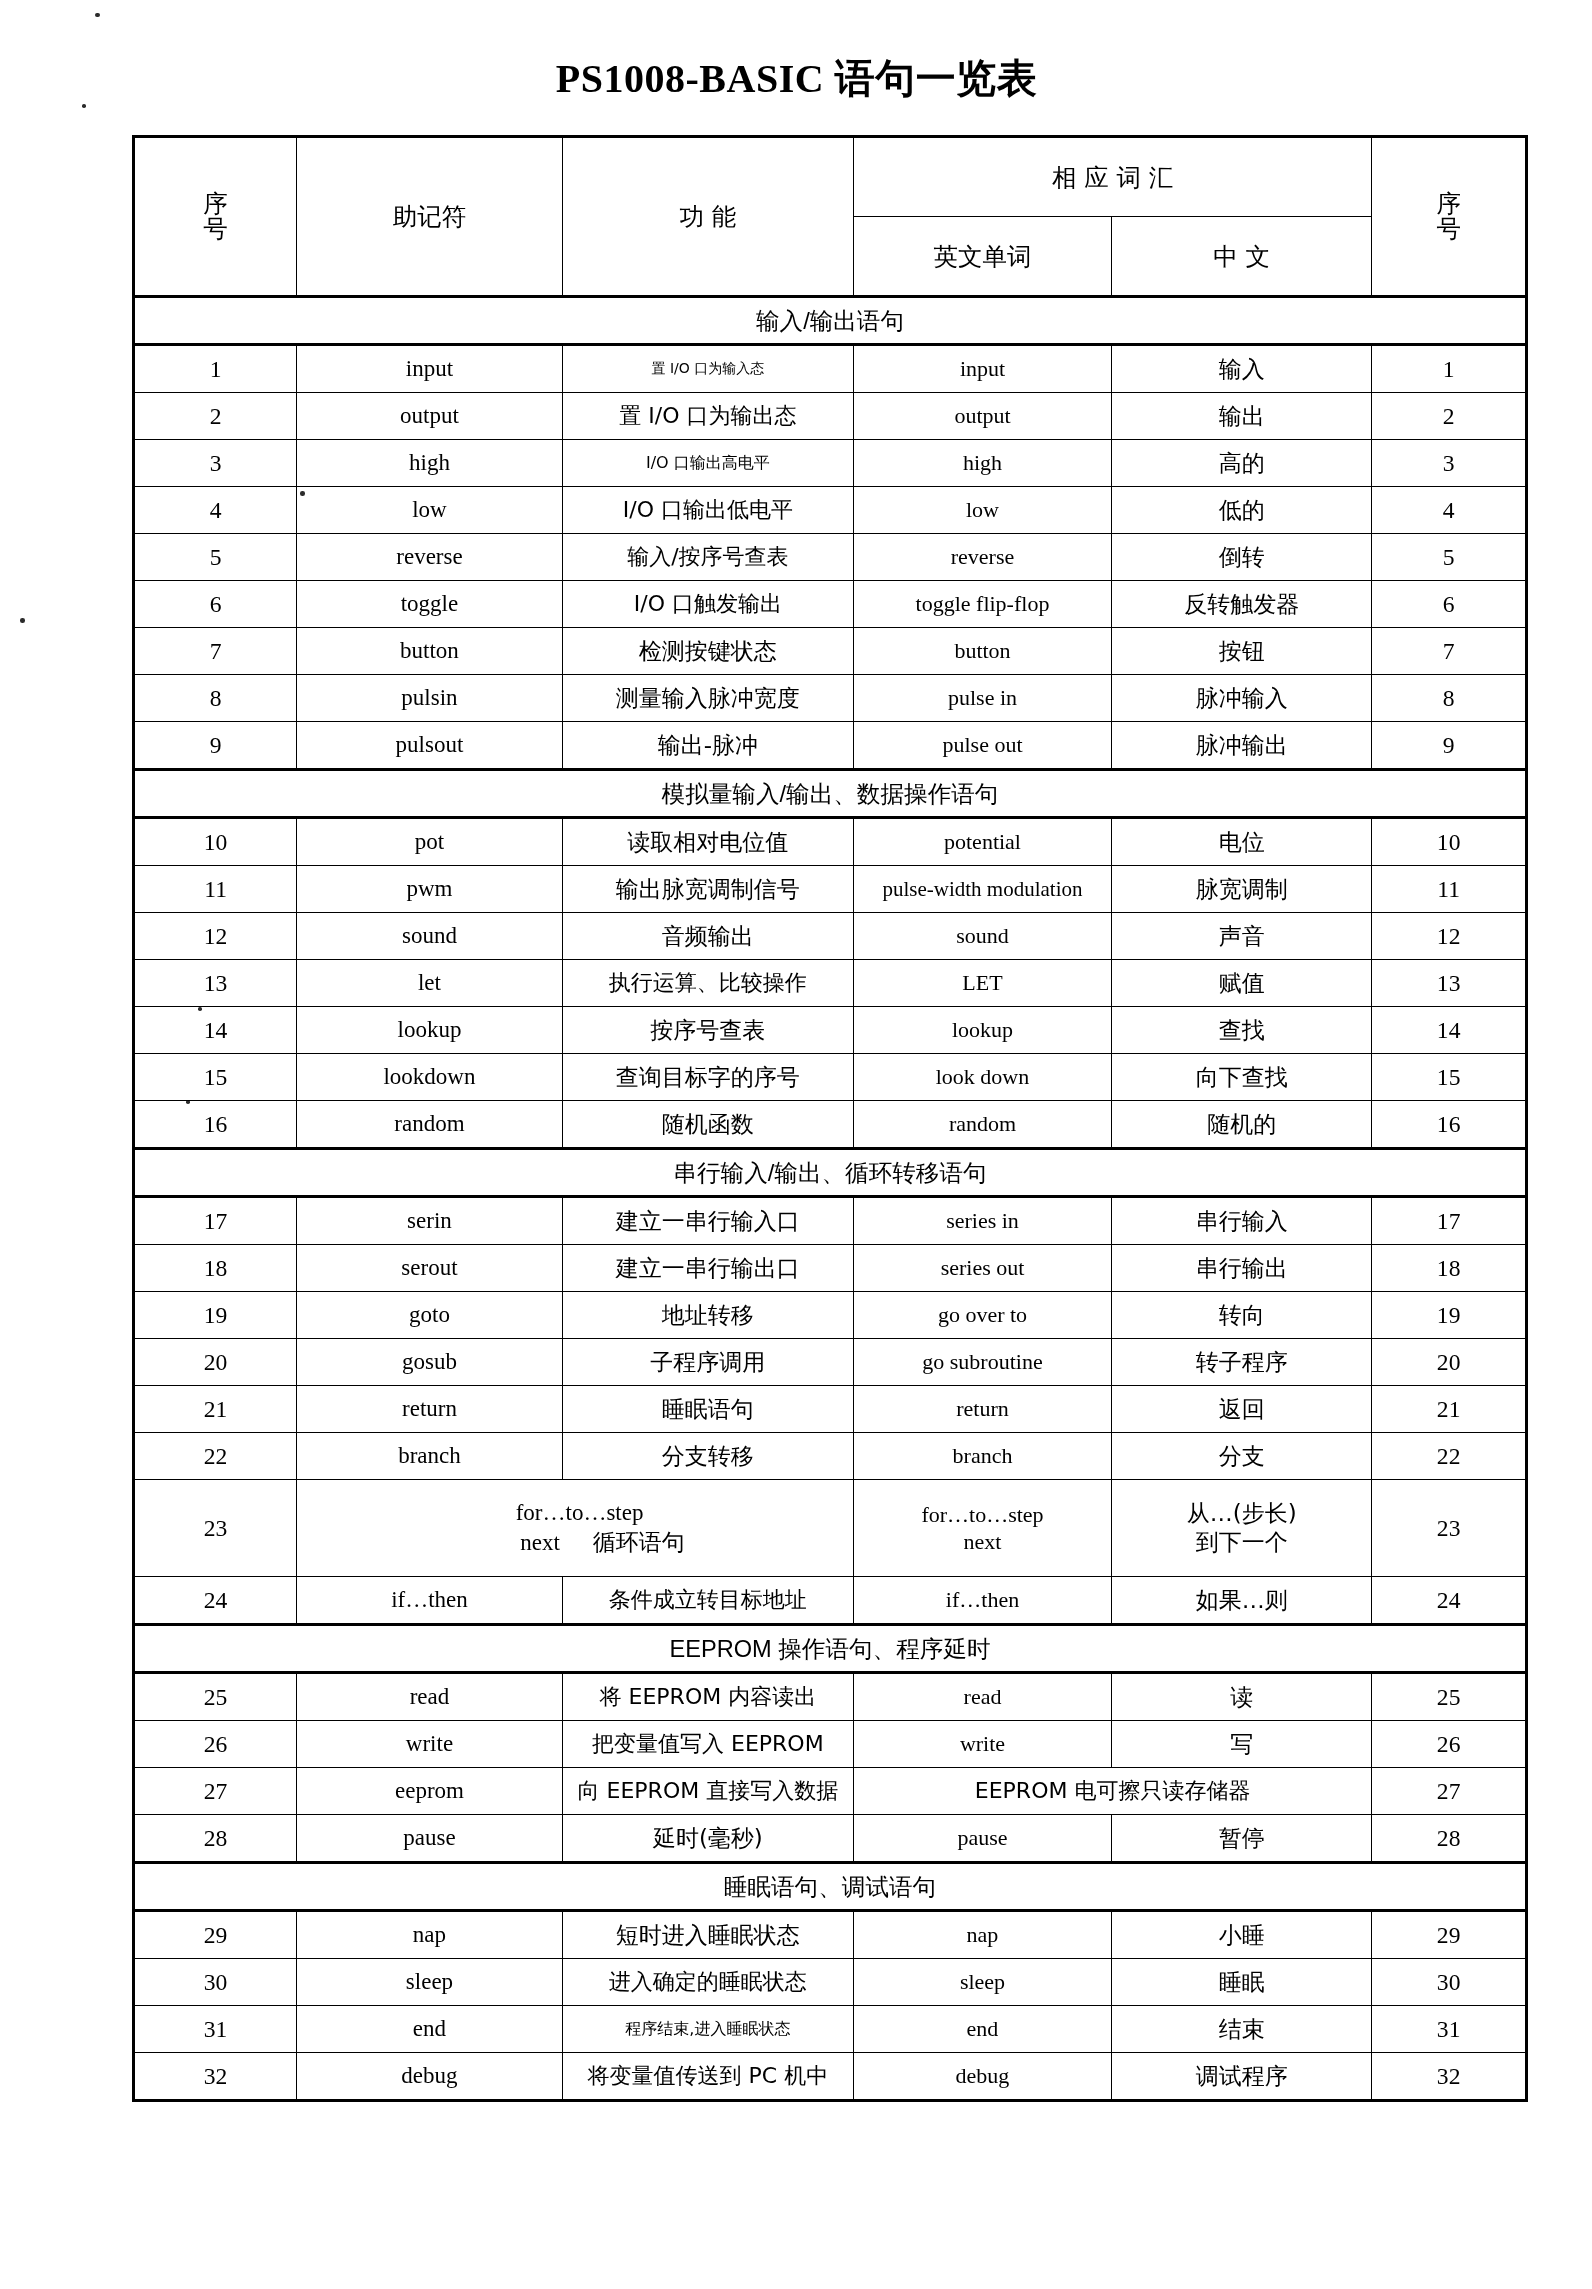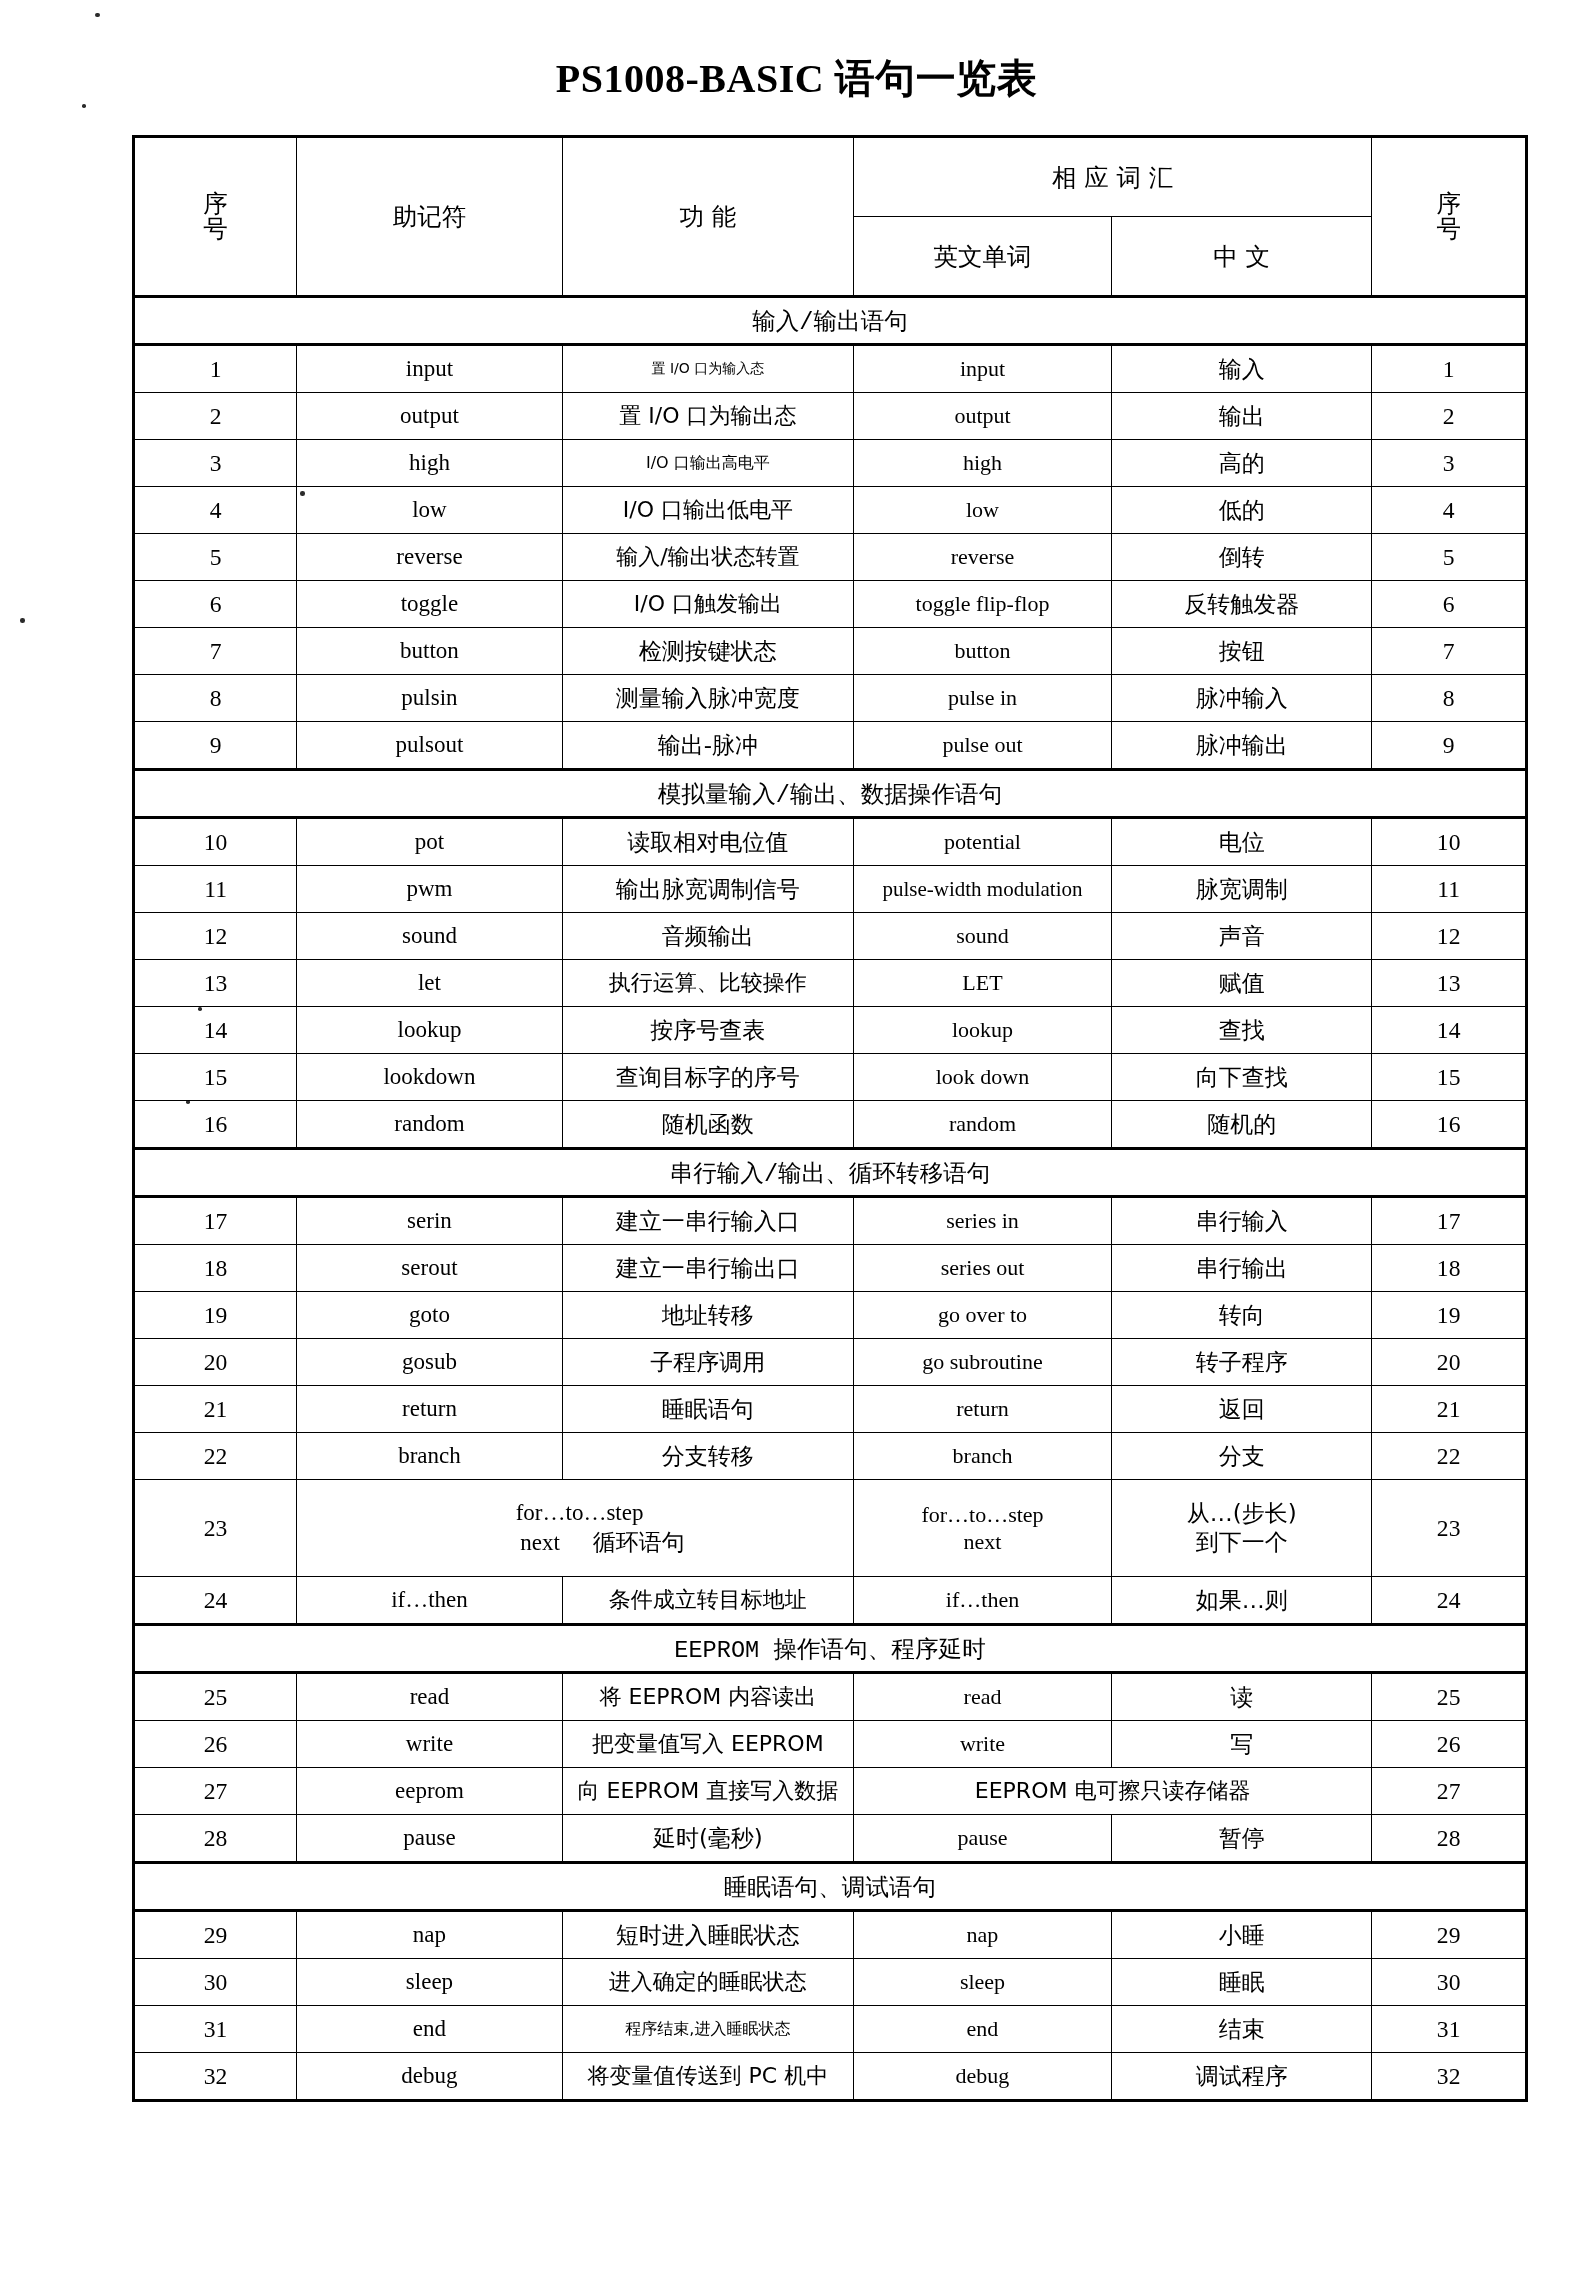--- a/index.html
+++ b/index.html
@@ -75,21 +75,21 @@
   .hdr-top{height:47px;}
   .hdr-bot{height:40px;}
 
   
   tr.section td{
     height:45px;
     font-size:23.6px;
     border-top:3.1px solid #000;
     border-bottom:3.1px solid #000;
   }
-  tr.section td .lbl{font-family:Liberation Mono, monospace;}
+  tr.section td .lbl{font-family:Liberation Sans, sans-serif;}
 
   
   tr.drow td{height:46px;}
   tr.drow td.num{font-size:23.6px;}
   tr.drow td.mn{font-size:23px;}
   tr.drow td.fn{font-size:23px;}
   tr.drow td.en{font-size:22px;}
   tr.drow td.cn{font-size:23px;}
   .wide-en{font-size:21px;}
   .tall{height:96px !important;}
@@ -179,21 +179,21 @@
             <td class="num">4</td>
             <td class="mn">low</td>
             <td class="fn cjk" style="font-size: 22px;">I/O 口输出低电平</td>
             <td class="en">low</td>
             <td class="cn cjk">低的</td>
             <td class="num">4</td>
           </tr>
           <tr class="drow">
             <td class="num">5</td>
             <td class="mn">reverse</td>
-            <td class="fn cjk" style="font-size: 22px;">输入/输出状态转置</td>
+            <td class="fn cjk" style="font-size: 22px;">输入/按序号查表</td>
             <td class="en">reverse</td>
             <td class="cn cjk">倒转</td>
             <td class="num">5</td>
           </tr>
           <tr class="drow">
             <td class="num">6</td>
             <td class="mn">toggle</td>
             <td class="fn cjk" style="font-size: 22px;">I/O 口触发输出</td>
             <td class="en wide-en">toggle flip-flop</td>
             <td class="cn cjk">反转触发器</td>

